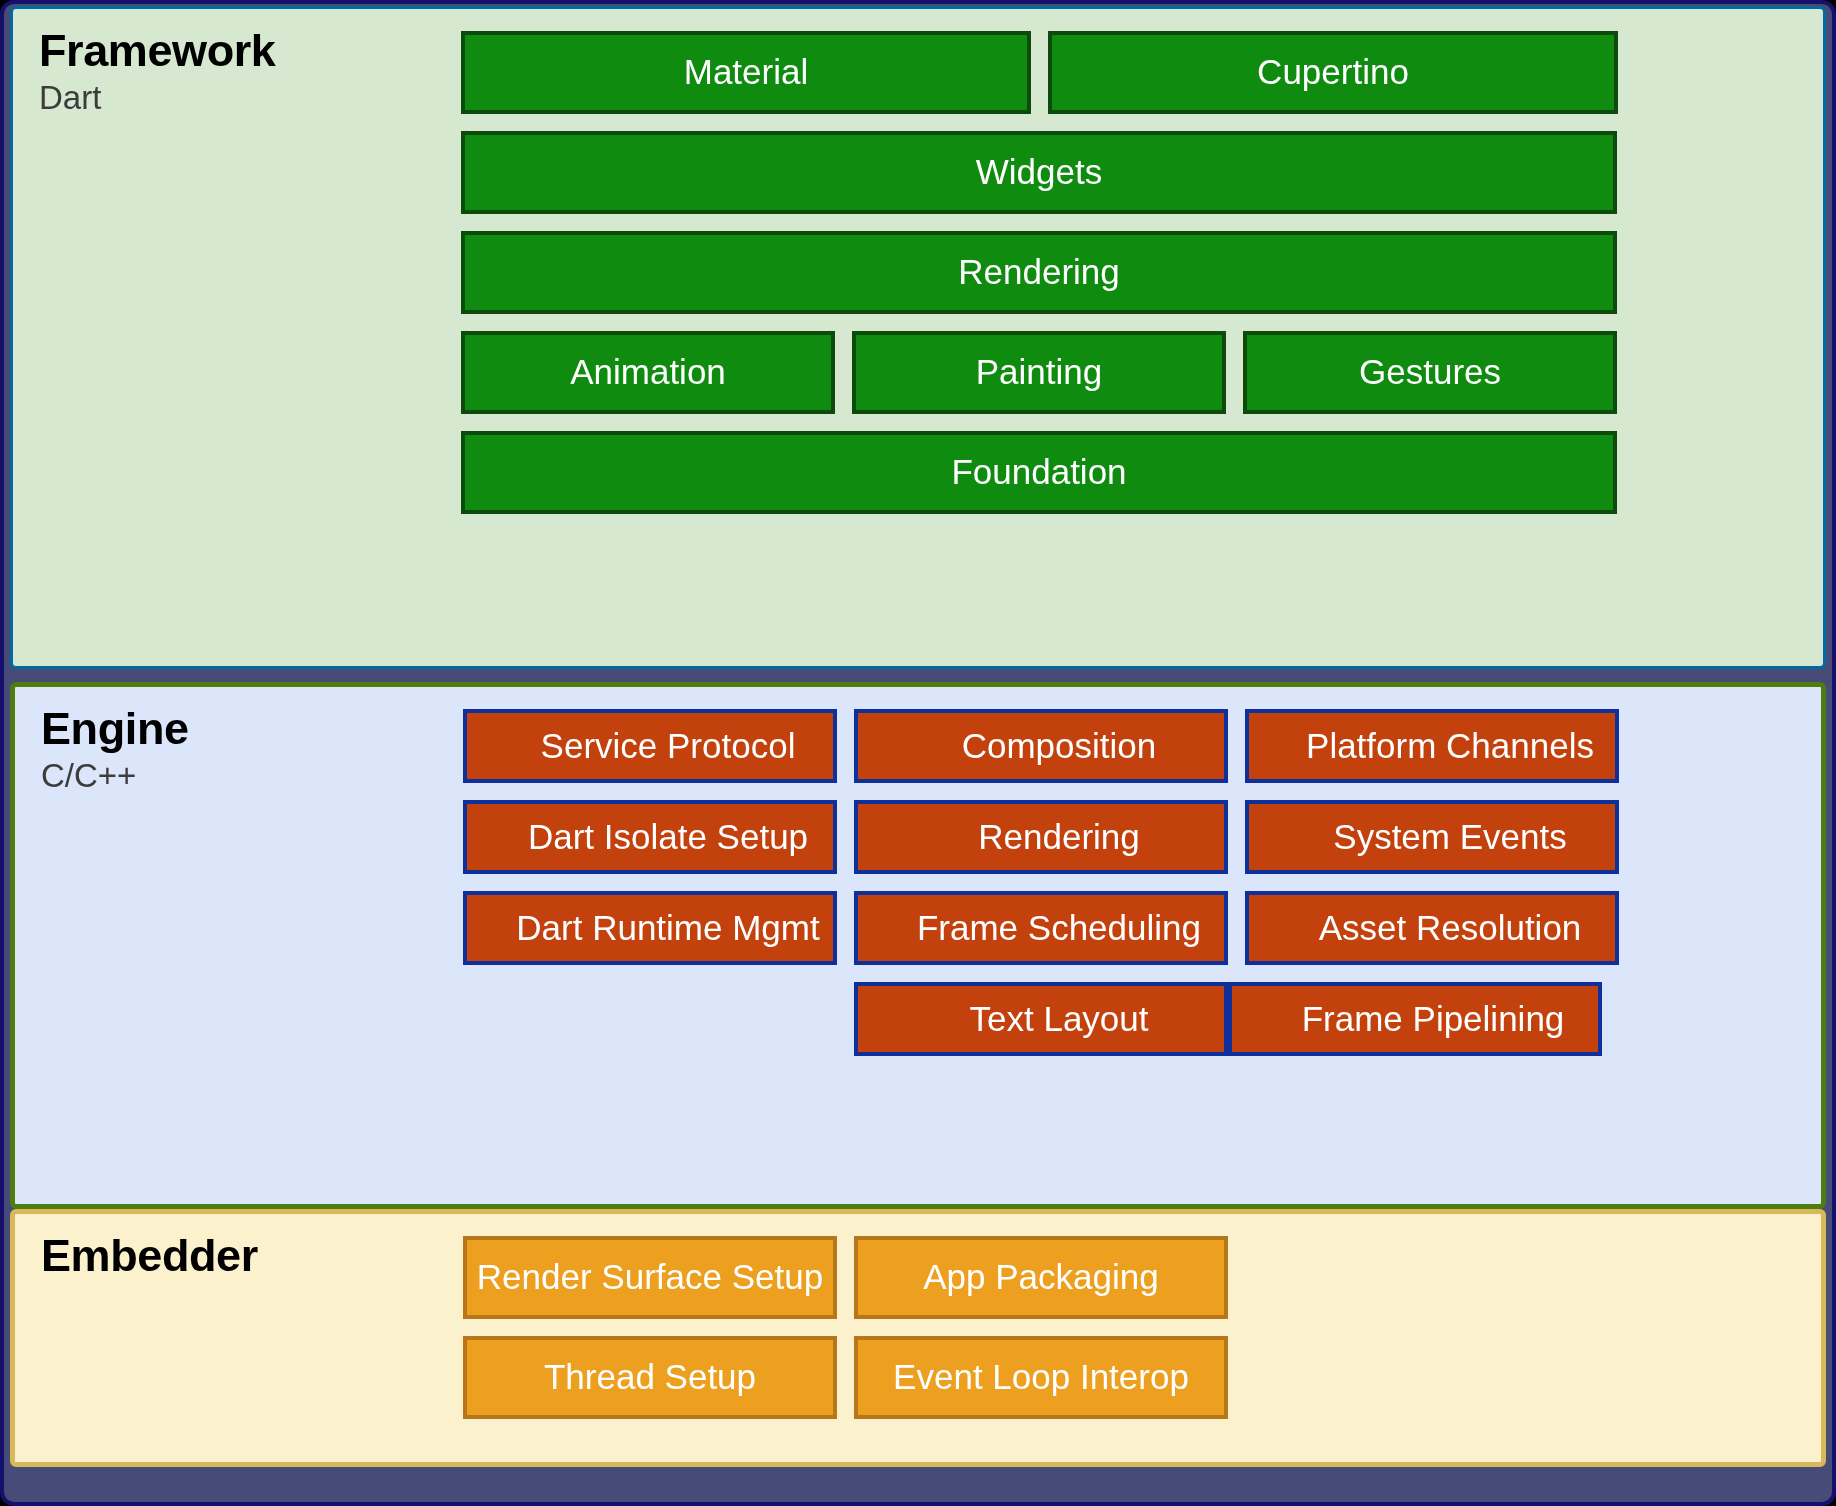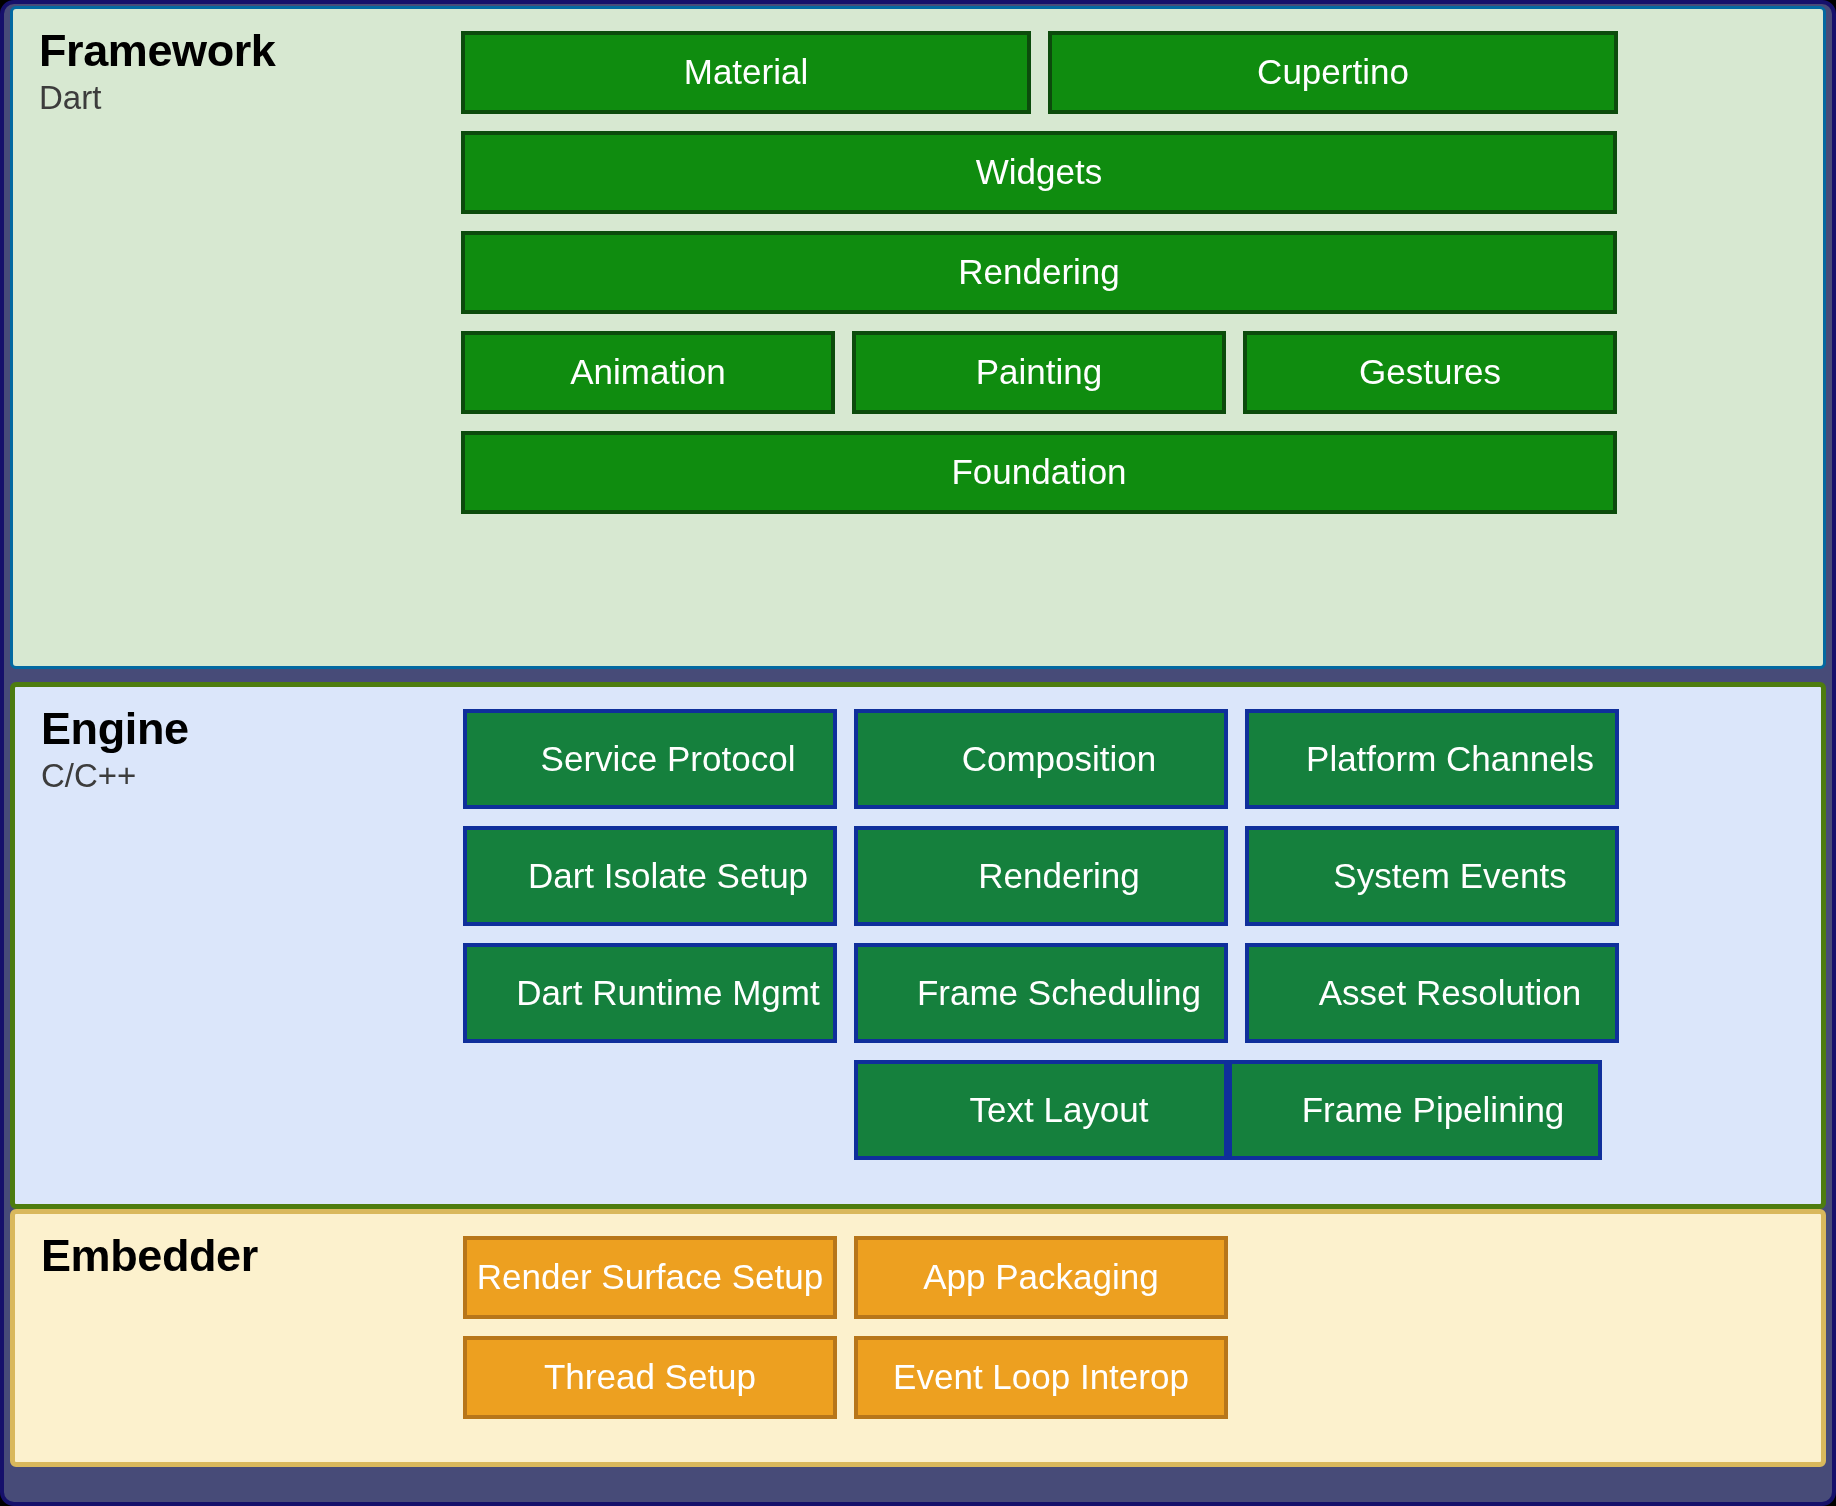--- a/index.html
+++ b/index.html
@@ -121,23 +121,23 @@
     line-height: 1.1;
     padding: 0 8px;
     white-space: nowrap;
   }
   .box-green {
     background: #0f8c0f;
     border: 4px solid #0c4b0c;
     height: 83px;
   }
   .box-blue {
-    background: #15803d;
+    background: #c2410c;
     border: 4px solid #0f2f9b;
-    height: 100px;
+    height: 74px;
     padding-left: 44px;
   }
   .box-orange {
     background: #eda020;
     border: 4px solid #b7761a;
     height: 83px;
   }
 
   
   .fw-half   { width: 570px; }

